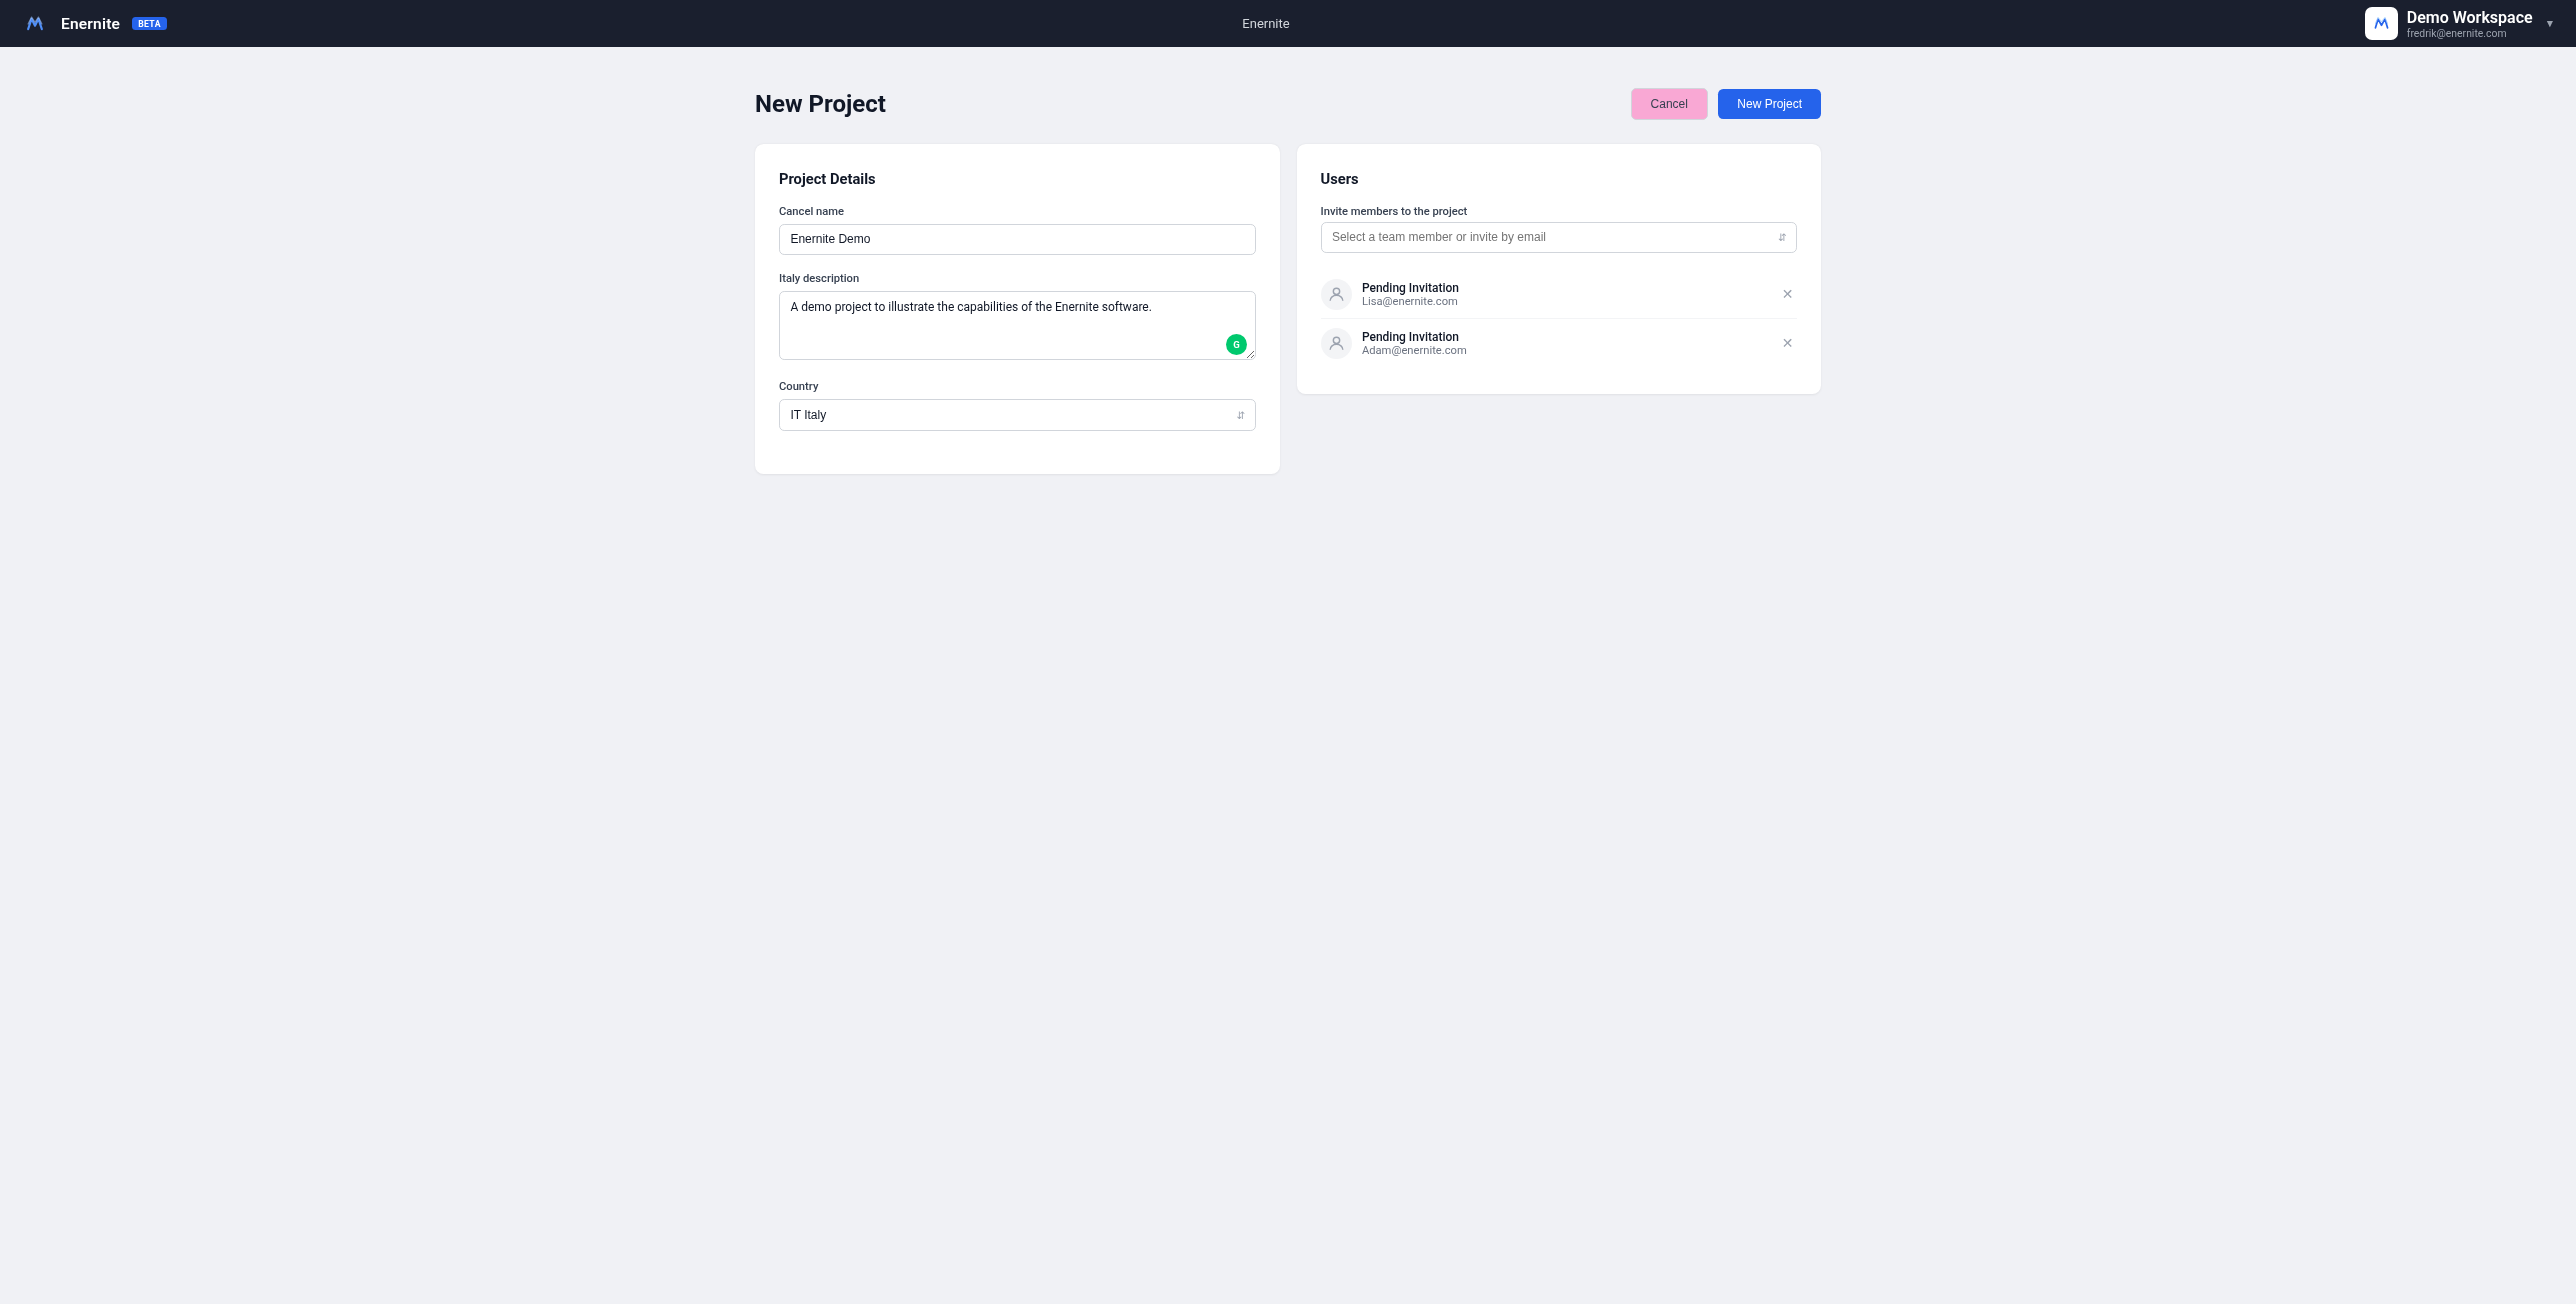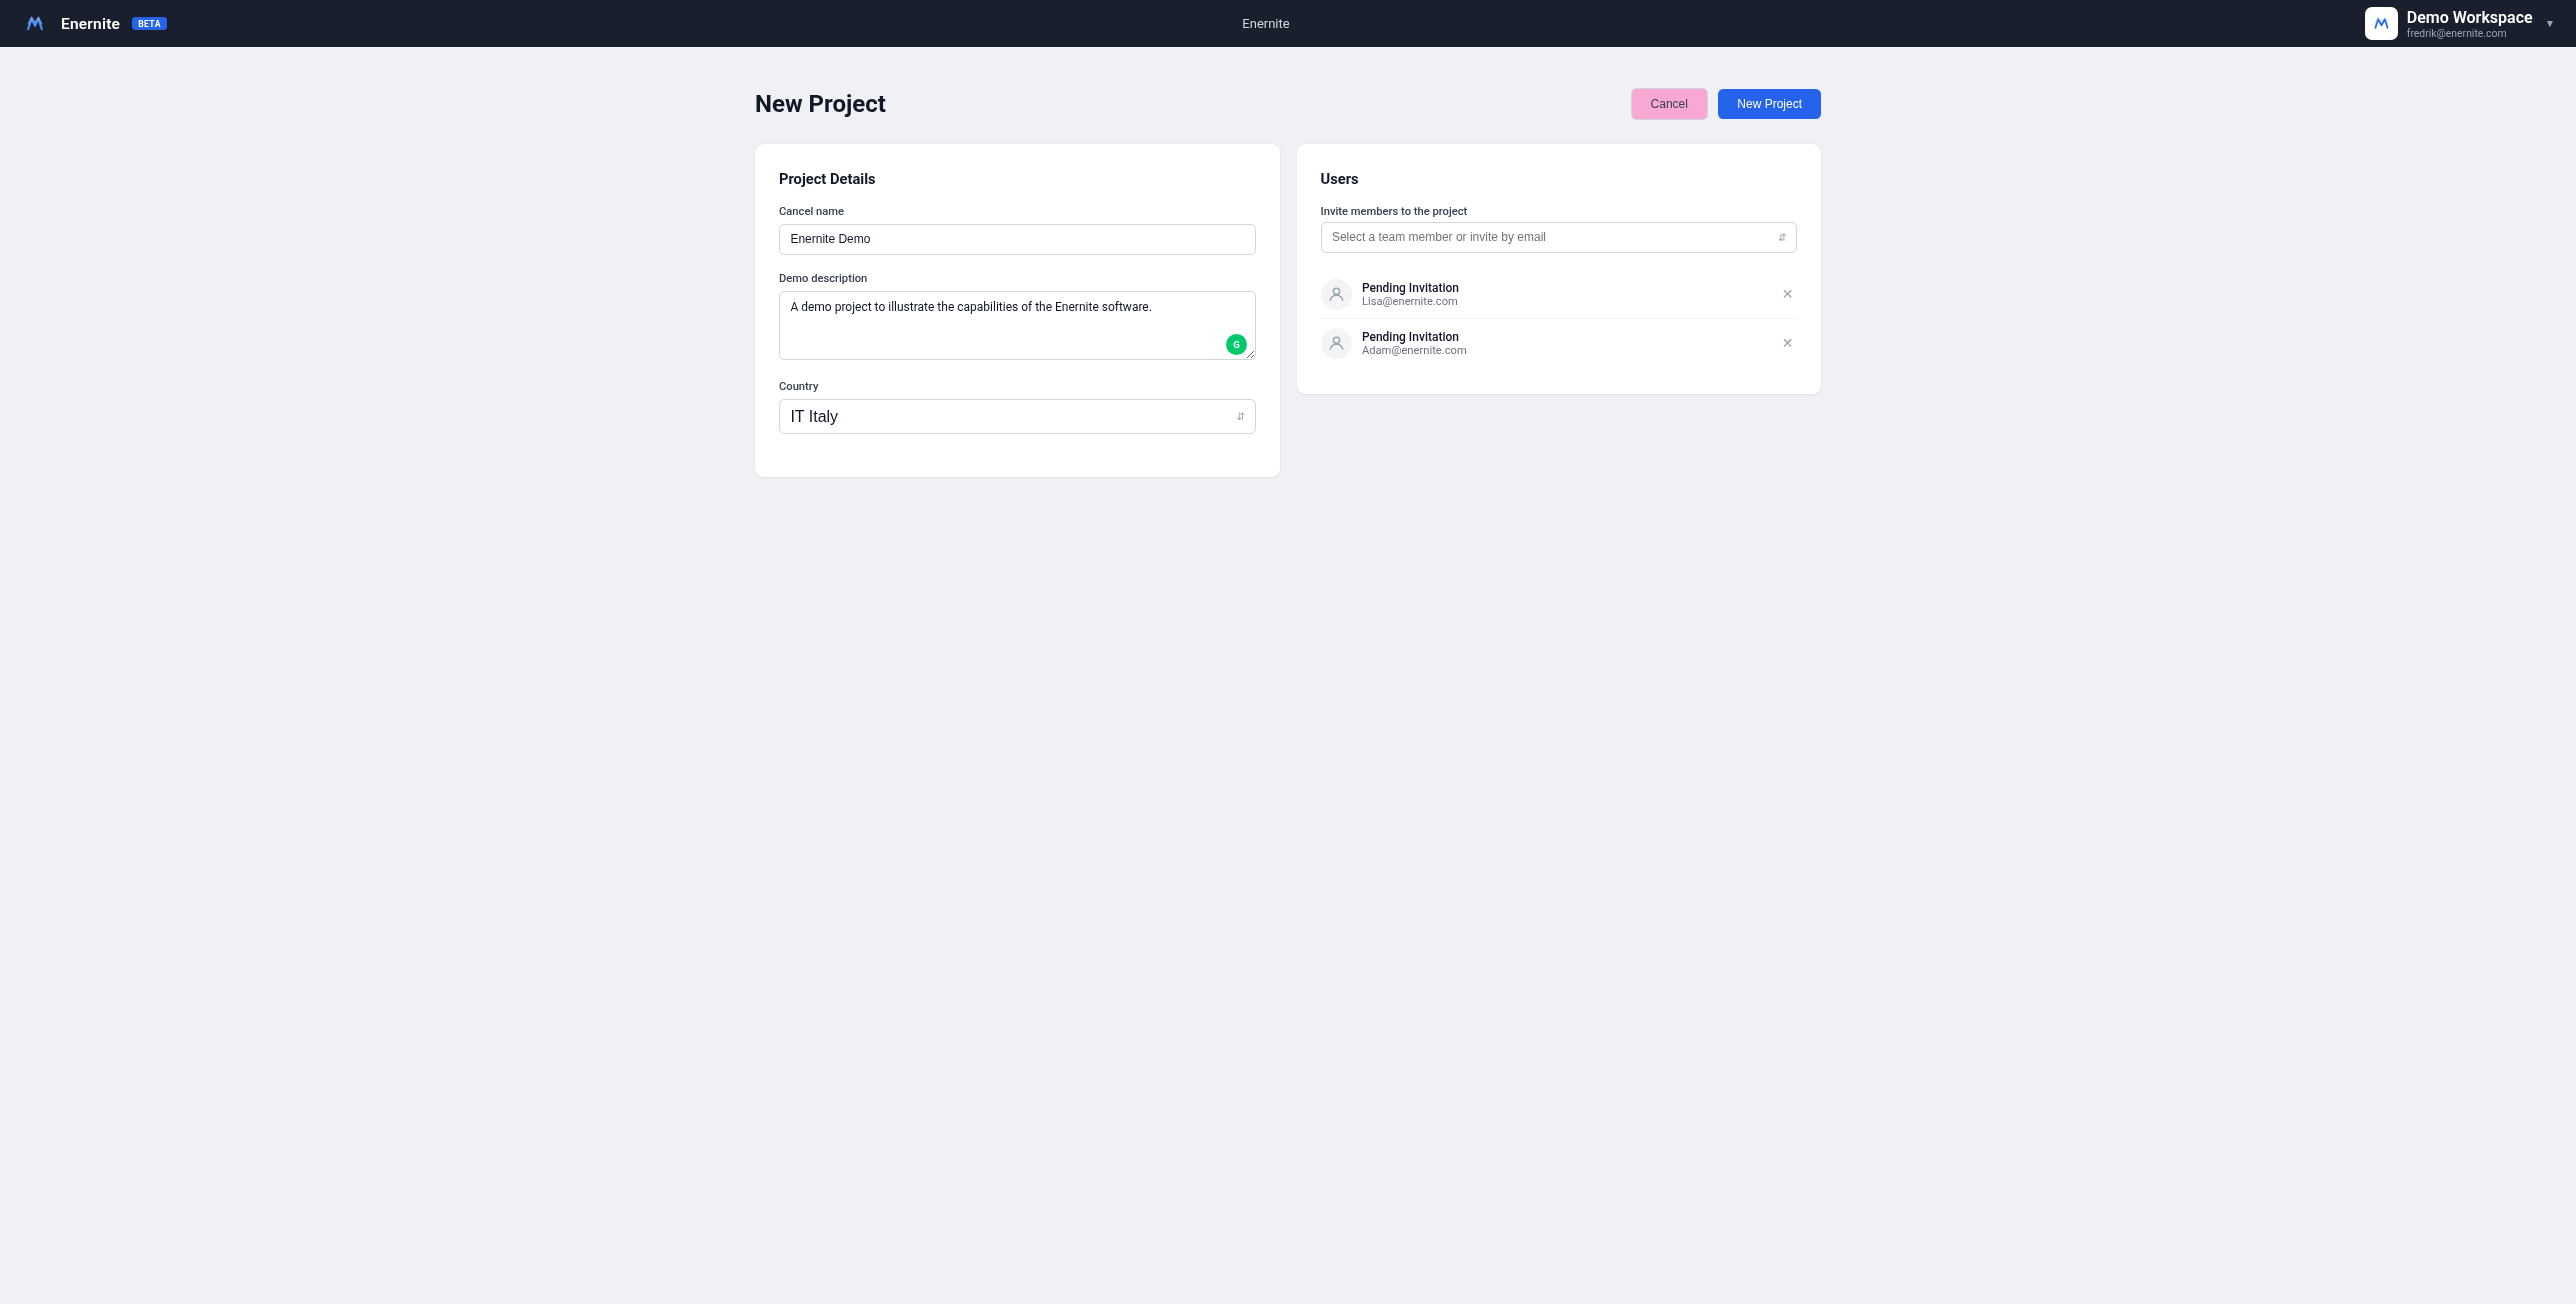--- a/index.html
+++ b/index.html
@@ -201,21 +201,21 @@
       justify-content: center;
       font-size: 9.5px;
       color: #fff;
       font-weight: 700;
     }
     .form-select {
       width: 100%;
       border: 0.9px solid #d1d5db;
       border-radius: 5.2px;
       padding: 7.8px 10.4px;
-      font-size: 16px;
+      font-size: 12px;
       color: #111827;
       outline: none;
       background: #fff;
       appearance: none;
       -webkit-appearance: none;
       cursor: pointer;
     }
     .select-wrapper {
       position: relative;
     }
@@ -352,21 +352,21 @@
 
     <div class="card">
       <div class="card-title">Project Details</div>
 
       <div class="form-group">
         <label class="form-label">Cancel name</label>
         <input class="form-input" type="text" value="Enernite Demo" style="">
       </div>
 
       <div class="form-group">
-        <label class="form-label">Demo description</label>
+        <label class="form-label">Italy description</label>
         <div class="textarea-wrapper">
           <textarea class="form-textarea" style="">A demo project to illustrate the capabilities of the Enernite software.</textarea>
           <div class="grammarly-icon">G</div>
         </div>
       </div>
 
       <div class="form-group">
         <label class="form-label">Country</label>
         <div class="select-wrapper">
           <select class="form-select">

